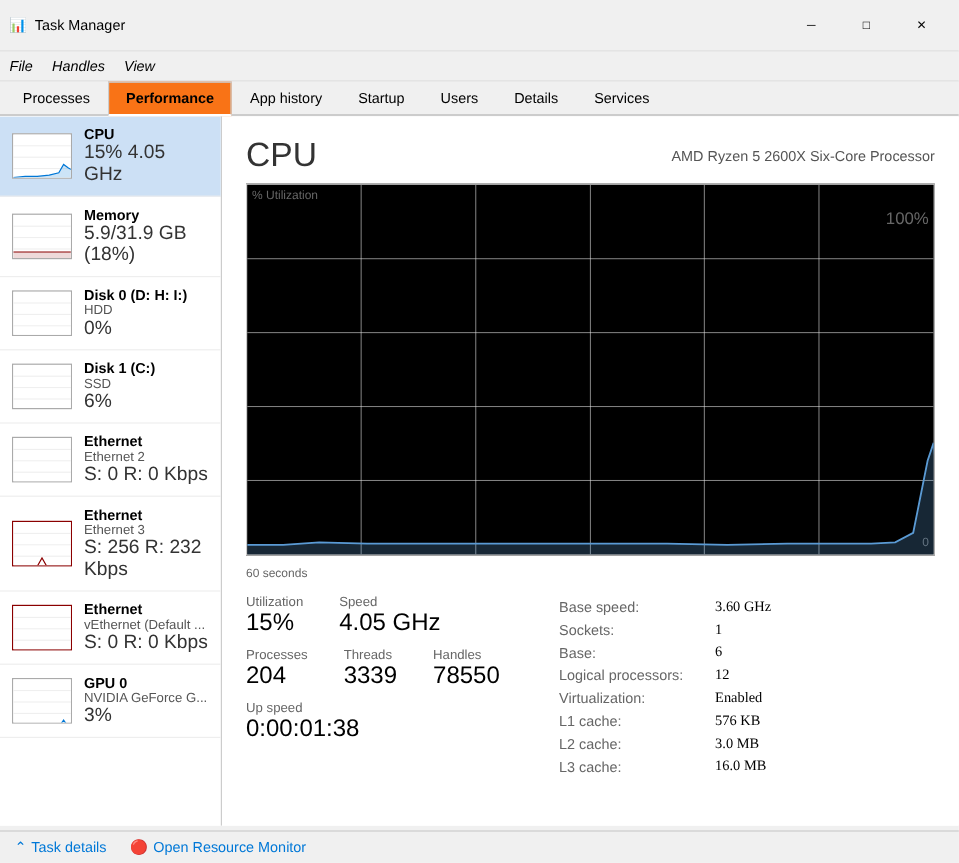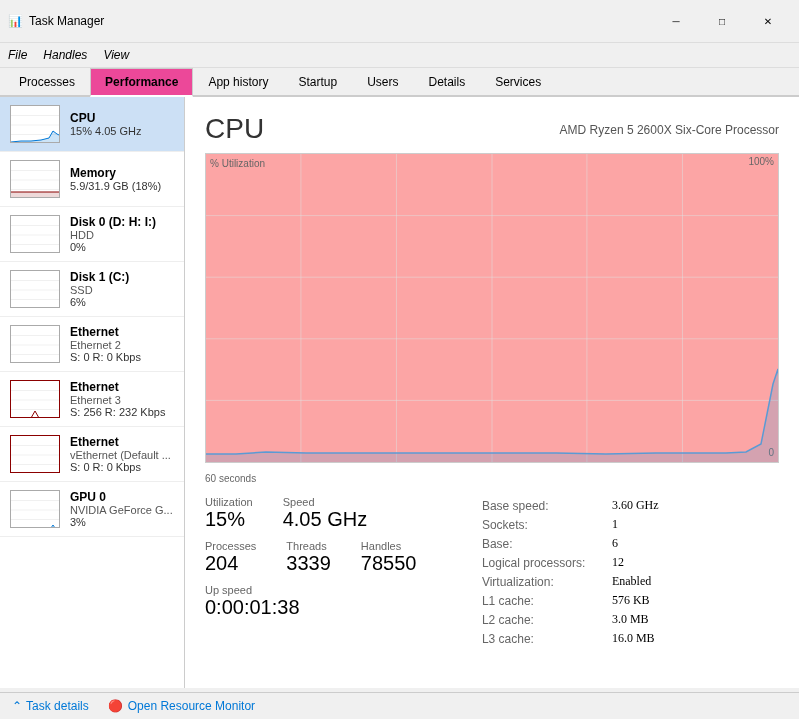--- a/index.html
+++ b/index.html
@@ -46,21 +46,21 @@
     }
     .tab {
       padding: 6px 14px;
       cursor: pointer;
       font-size: 12px;
       border: 1px solid transparent;
       border-bottom: none;
       margin-bottom: -2px;
     }
     .tab.active {
-      background: #ec4899;
+      background: #f97316;
       border-color: #ccc;
       border-bottom: 2px solid white;
       font-weight: 600;
     }
 
     .main-content {
       display: flex;
       height: calc(719px - 30px - 28px - 34px - 36px);
       background: white;
     }
@@ -85,56 +85,56 @@
       height: 38px;
       border: 1px solid #aaa;
       background: white;
       flex-shrink: 0;
       position: relative;
       overflow: hidden;
     }
     .sidebar-info { flex: 1; min-width: 0; }
     .sidebar-title { font-weight: 600; font-size: 12px; }
     .sidebar-sub { font-size: 11px; color: #555; }
-    .sidebar-val { font-size: 11px; color: #333; }
+    .sidebar-val { font-size: 16px; color: #333; }
 
     .detail-panel {
       flex: 1;
       padding: 16px 20px;
       overflow-y: auto;
       background: white;
     }
 
     .detail-header {
       display: flex;
       justify-content: space-between;
       align-items: flex-start;
       margin-bottom: 8px;
     }
 
     .chart-area {
       position: relative;
       width: 100%;
       height: 310px;
-      background: #fca5a5;
+      background: #000000;
       border: 1px solid #ccc;
       margin-bottom: 10px;
     }
     .chart-label-y {
       position: absolute;
       font-size: 10px;
       color: #666;
       top: 4px;
       left: 4px;
     }
     .chart-label-100 {
       position: absolute;
-      font-size: 10px;
+      font-size: 14px;
       color: #666;
-      top: 2px;
+      top: 20px;
       right: 4px;
     }
     .chart-label-0 {
       position: absolute;
       font-size: 10px;
       color: #666;
       bottom: 4px;
       right: 4px;
     }
 
@@ -151,21 +151,21 @@
     .stats-left { flex: 1; }
     .stats-right { flex: 1.2; }
 
     .stat-group { margin-bottom: 10px; }
     .stat-label { font-size: 11px; color: #666; }
     .stat-value { font-size: 20px; font-weight: 400; line-height: 1.1; }
 
     .stats-row { display: flex; gap: 30px; margin-bottom: 10px; }
     .stat-item { }
 
-    .detail-table { width: 100%; border-collapse: collapse; margin-left: 16px; }
+    .detail-table { width: 100%; border-collapse: collapse; }
     .detail-table tr td { padding: 2px 0; font-size: 12px; }
     .detail-table tr td:first-child { color: #666; width: 130px; }
     .detail-table tr td:last-child { font-weight: 400; font-family: Liberation Serif, serif; }
     .bold { font-weight: 700; }
 
     .bottom-bar {
       display: flex;
       align-items: center;
       gap: 20px;
       padding: 6px 12px;

